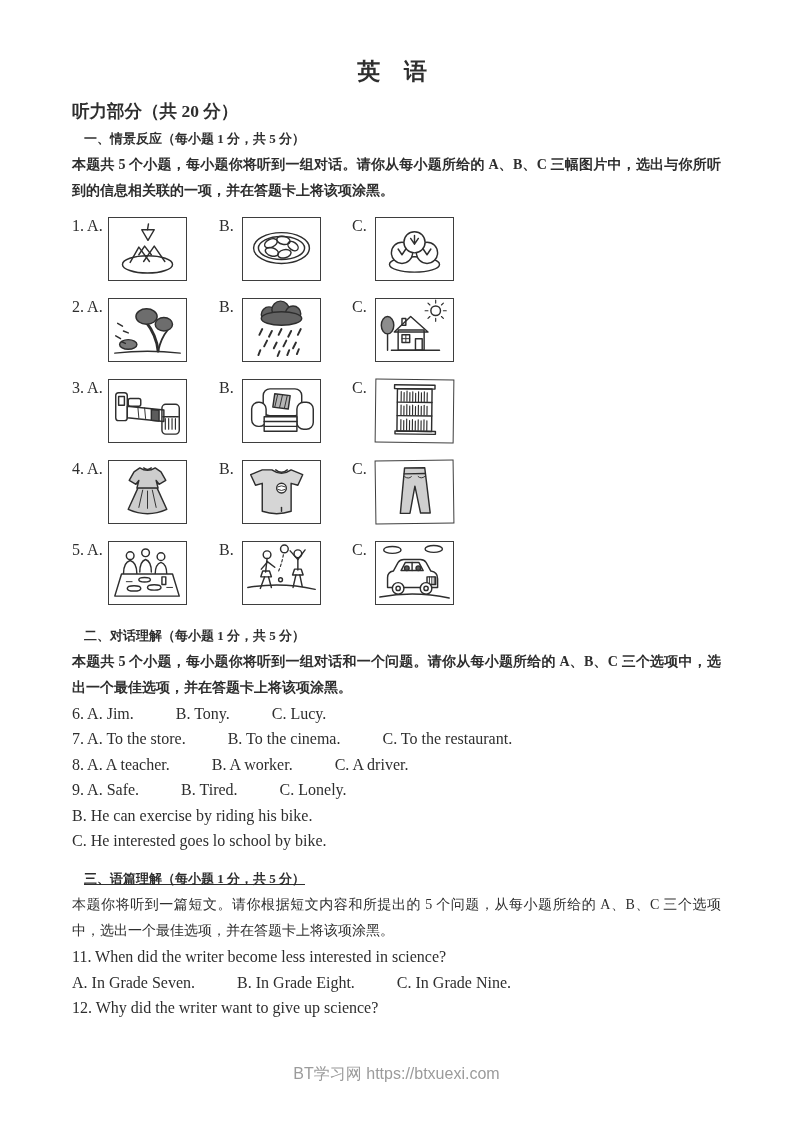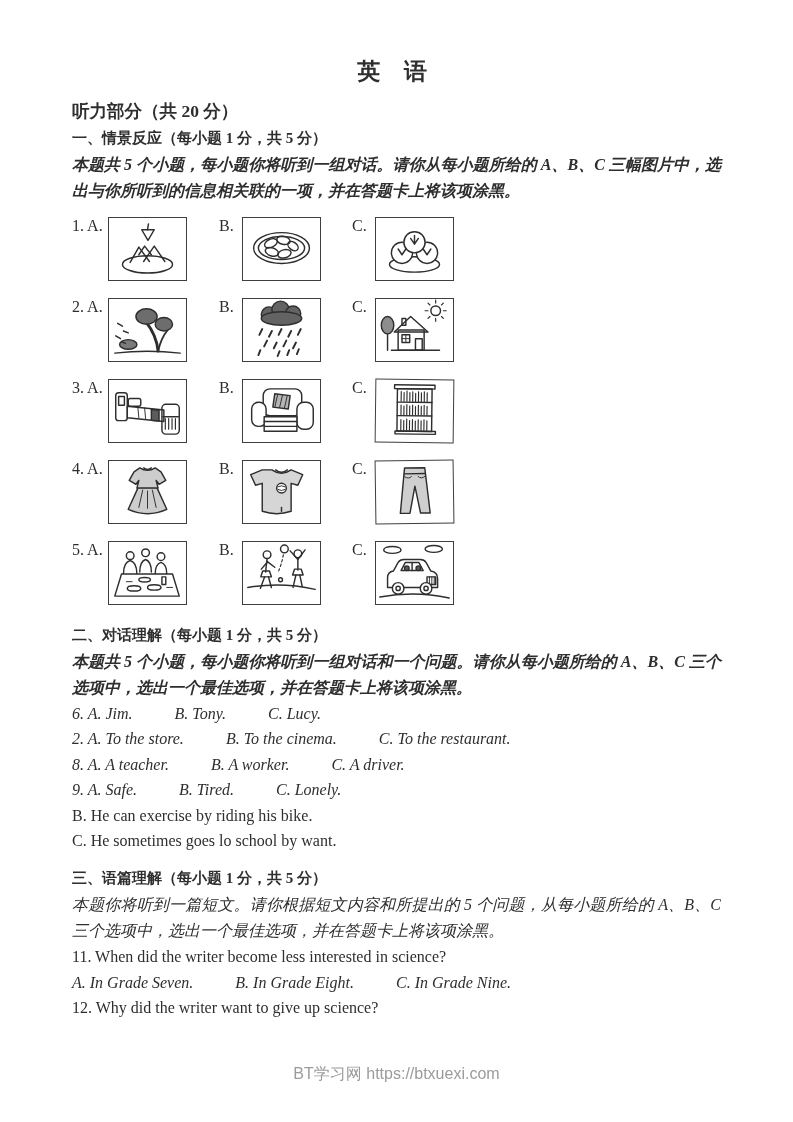--- a/index.html
+++ b/index.html
@@ -12,41 +12,41 @@
     padding:56px 72px 0 72px;
     font-family:"Liberation Serif","DejaVu Serif",serif;
     color:var(--ink,#222);
     overflow:hidden;
   }
   .title{
     font-size:23px;font-weight:bold;text-align:center;
     letter-spacing:9px;margin:0 0 12px 0;
   }
   .h-bold{font-size:17.5px;font-weight:bold;line-height:25px;margin:0;}
-  .part-heading{font-size:15px;font-weight:bold;line-height:27px;margin:1px 0 0 0;}
-  .instr{font-size:16px;line-height:26px;text-align:justify;margin:0;font-style:italic;}
+  .part-heading{font-size:13px;font-weight:bold;line-height:27px;margin:1px 0 0 12px;}
+  .instr{font-size:14px;line-height:26px;text-align:justify;margin:0;}
   .instr.bold{font-weight:bold;}
   .pics{margin-top:13px;}
   .pic-row{display:flex;align-items:flex-start;margin:0 0 17px 0;}
   .lbl{font-size:16px;line-height:18px;flex:0 0 auto;white-space:nowrap;}
   .lbl-a{width:36px;}
   .lbl-b{width:23px;margin-left:32px;}
   .lbl-c{width:23px;margin-left:31px;}
   .pic-box{
     width:79px;height:64px;flex:0 0 auto;box-sizing:border-box;
     border:1.5px solid var(--box_border,#3e3e3e);
     background:#fff;
   }
   .pic-box svg{display:block;width:100%;height:100%;color:var(--ink,#333);}
   .tilt1{transform:rotate(-0.8deg);}
   .tilt2{transform:rotate(0.7deg);}
   .q{font-size:16px;line-height:25.4px;margin:0;}
-  .q .opt{margin-right:42px;font-style:italic;}
+  .q .opt{margin-right:42px;}
   .q .opt:last-child{margin-right:0;}
-  .mt12{margin-top:12px;}
+  .mt12{margin-top:12px;text-decoration:underline;}
   .watermark{
     position:absolute;left:0;right:0;top:1064px;text-align:center;
     font-family:"Liberation Sans","DejaVu Sans",sans-serif;
     font-size:16px;color:var(--watermark,#9b9b9b);
   }
 </style>
 </head>
 <body>
 
 <div class="page">
@@ -317,30 +317,30 @@
     </div>
   </div>
 
   <p class="part-heading">二、对话理解（每小题 1 分，共 5 分）</p>
   <p class="instr bold">本题共 5 个小题，每小题你将听到一组对话和一个问题。请你从每小题所给的 A、B、C 三个选项中，选出一个最佳选项，并在答题卡上将该项涂黑。</p>
 
   <p class="q">
     <span class="opt">6. A. Jim.</span><span class="opt">B. Tony.</span><span class="opt">C. Lucy.</span>
   </p>
   <p class="q">
-    <span class="opt">2. A. To the store.</span><span class="opt">B. To the cinema.</span><span class="opt">C. To the restaurant.</span>
+    <span class="opt">7. A. To the store.</span><span class="opt">B. To the cinema.</span><span class="opt">C. To the restaurant.</span>
   </p>
   <p class="q">
     <span class="opt">8. A. A teacher.</span><span class="opt">B. A worker.</span><span class="opt">C. A driver.</span>
   </p>
   <p class="q">
     <span class="opt">9. A. Safe.</span><span class="opt">B. Tired.</span><span class="opt">C. Lonely.</span>
   </p>
   <p class="q">B. He can exercise by riding his bike.</p>
-  <p class="q">C. He sometimes goes lo school by want.</p>
+  <p class="q">C. He interested goes lo school by bike.</p>
 
   <p class="part-heading mt12">三、语篇理解（每小题 1 分，共 5 分）</p>
   <p class="instr">本题你将听到一篇短文。请你根据短文内容和所提出的 5 个问题，从每小题所给的 A、B、C 三个选项中，选出一个最佳选项，并在答题卡上将该项涂黑。</p>
 
   <p class="q">11. When did the writer become less interested in science?</p>
   <p class="q">
     <span class="opt">A. In Grade Seven.</span><span class="opt">B. In Grade Eight.</span><span class="opt">C. In Grade Nine.</span>
   </p>
   <p class="q">12. Why did the writer want to give up science?</p>
 

